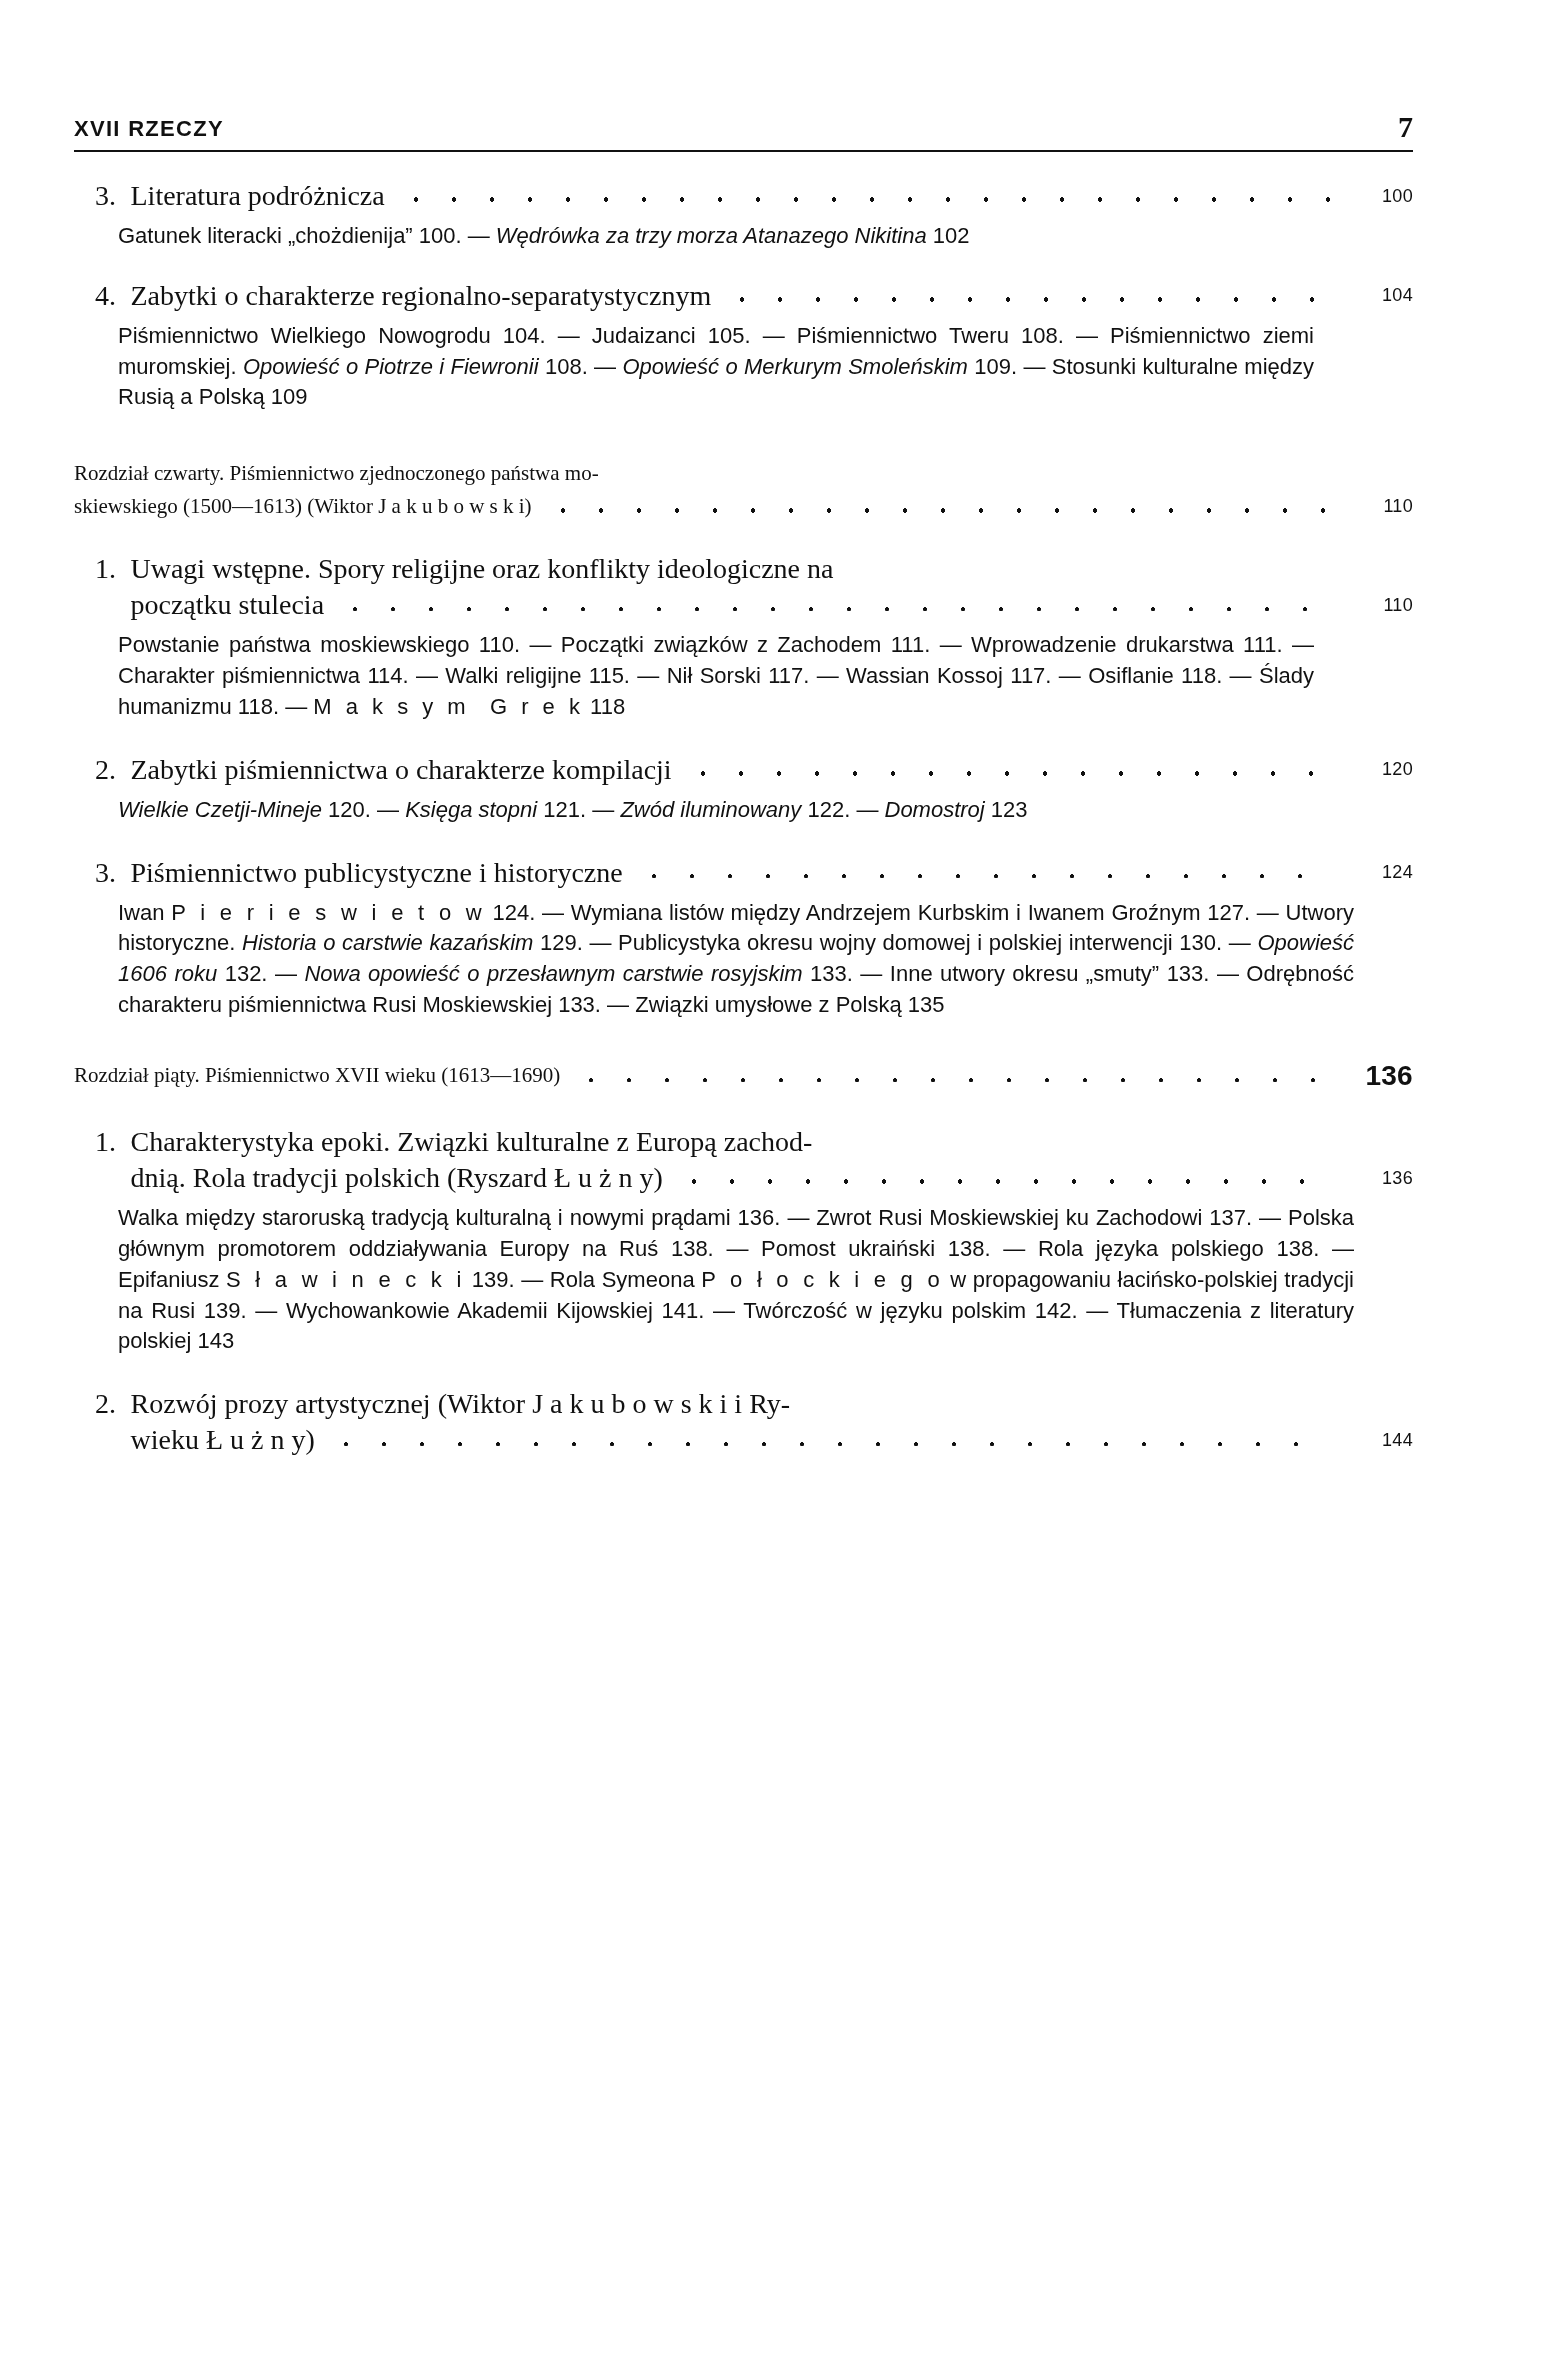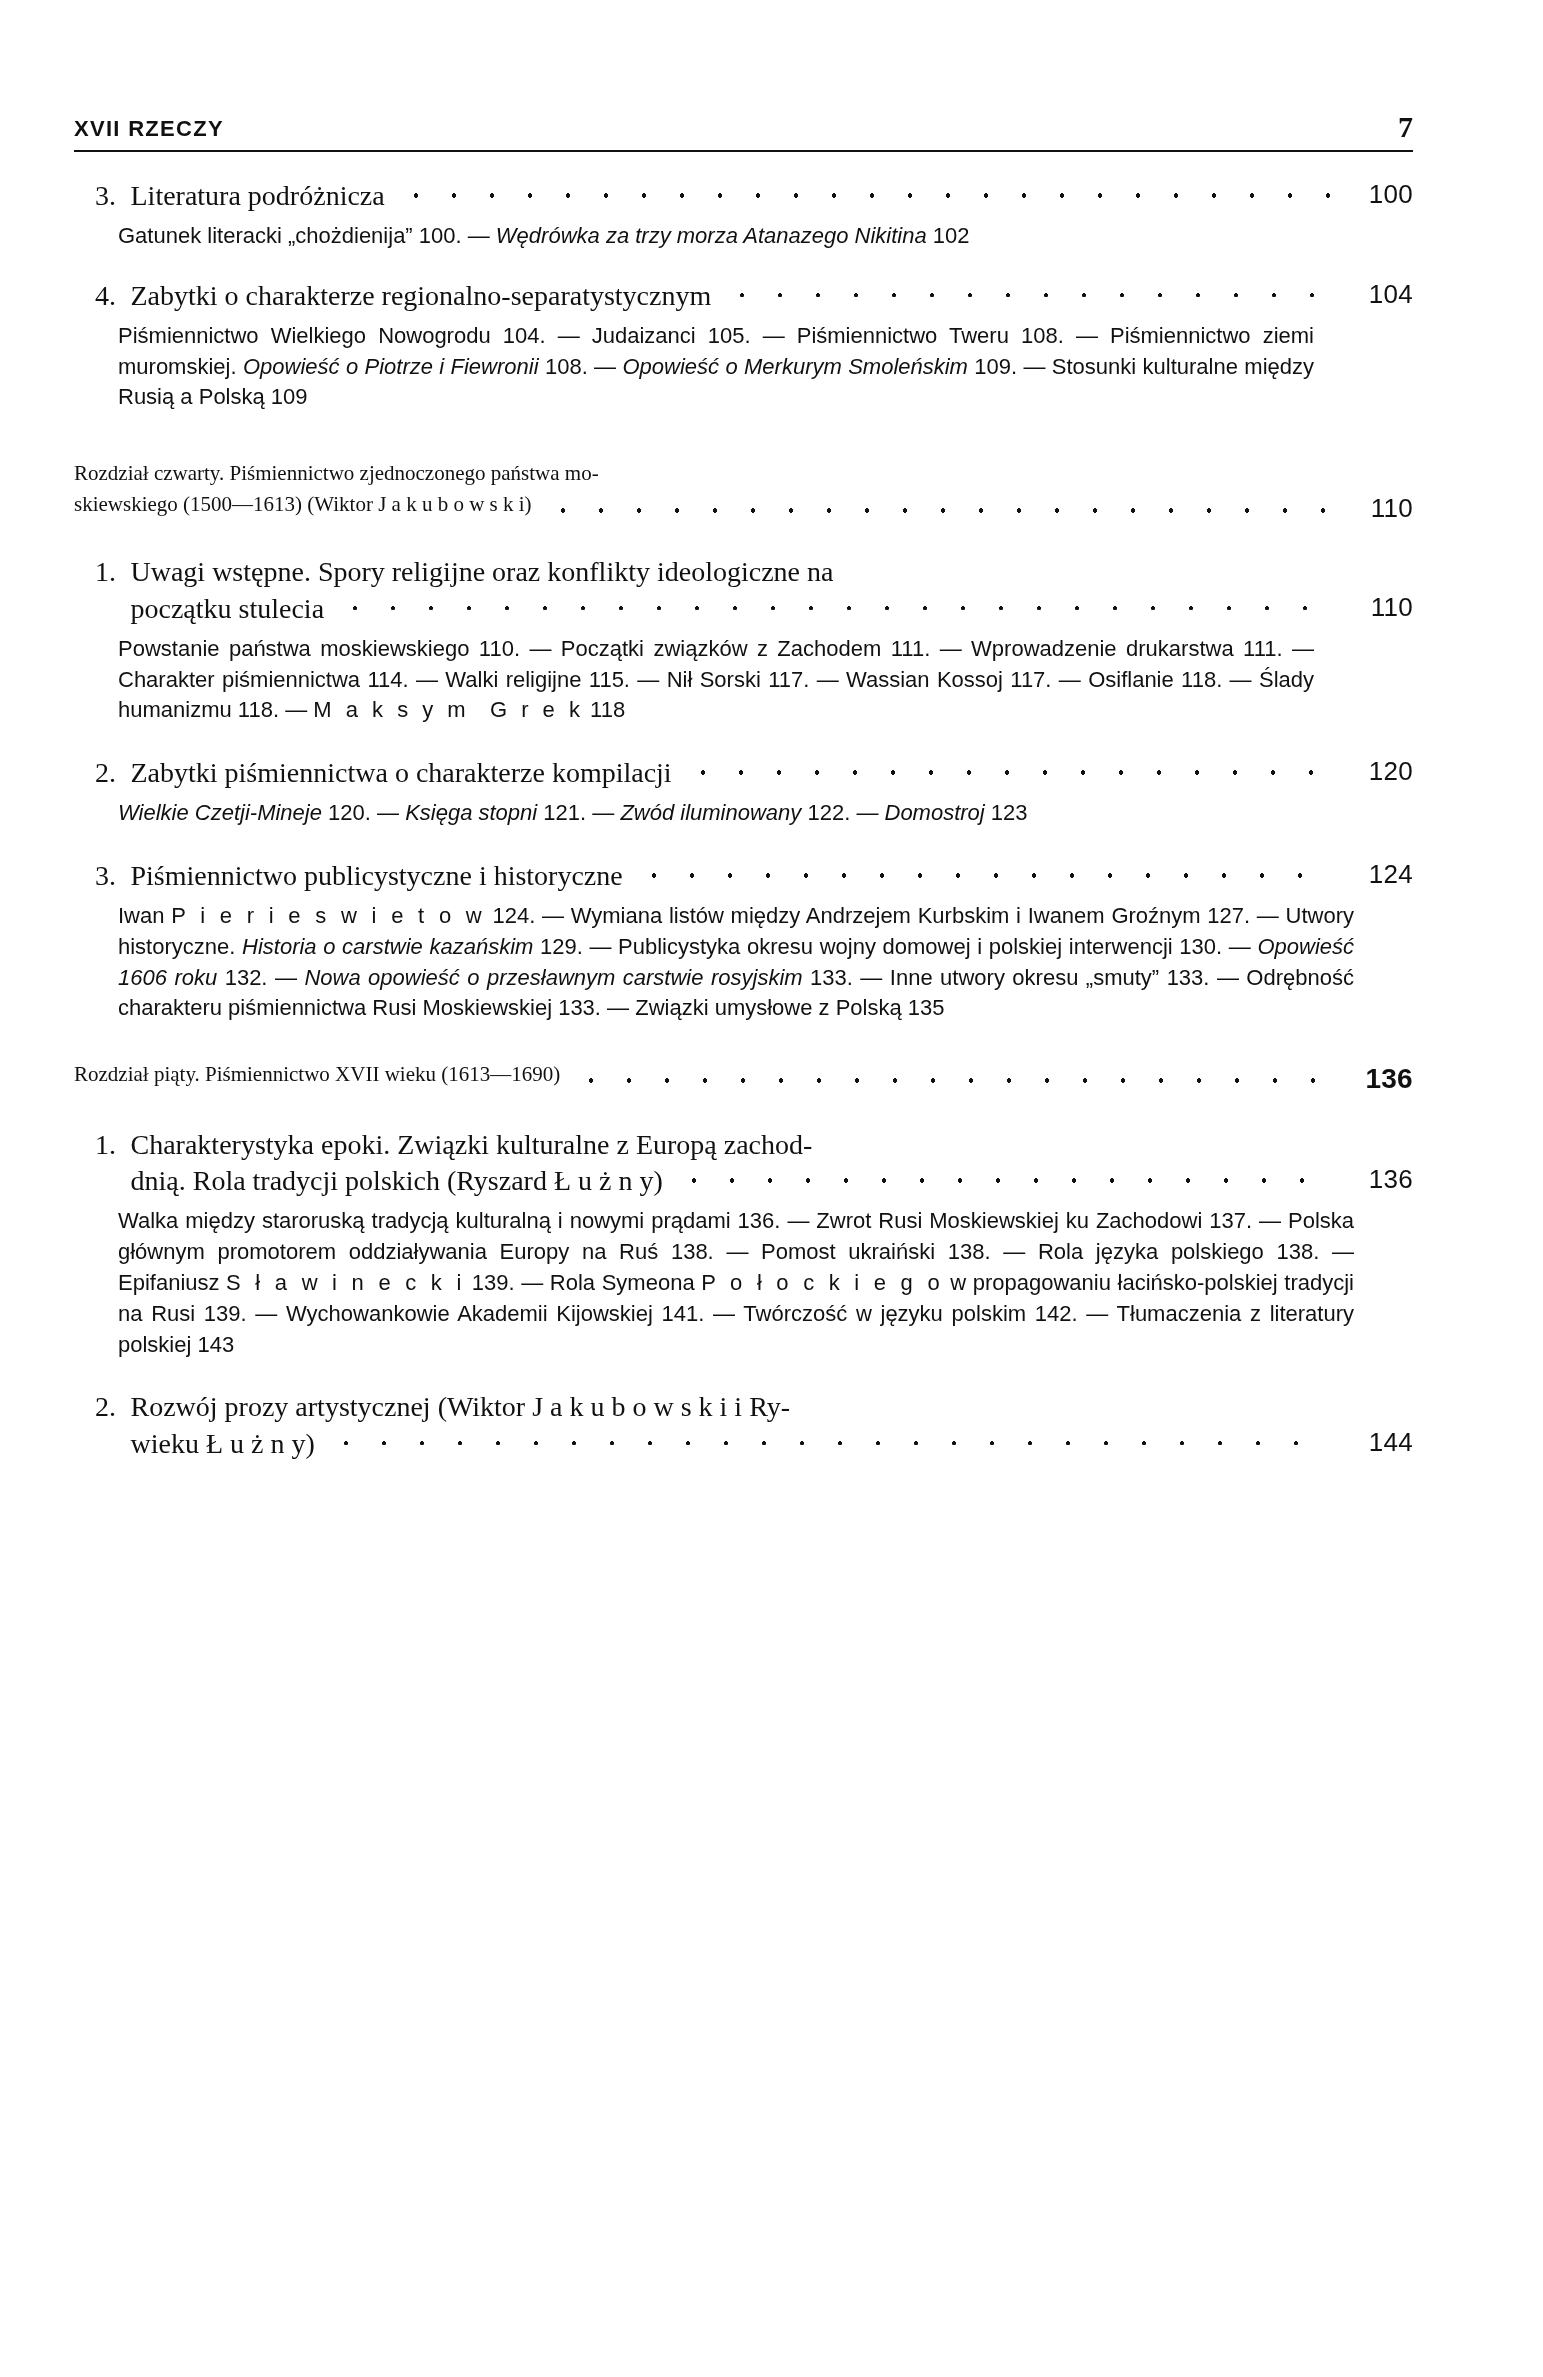--- a/index.html
+++ b/index.html
@@ -74,21 +74,21 @@
     margin-right: 14.5px;
   }
   .head-body {
     flex: 1 1 auto;
     font-size: 28px;
     line-height: 1.30;
     position: relative;
   }
   .head-line {
     display: flex;
-    align-items: flex-start;
+    align-items: center;
     width: 100%;
   }
   .head-text {
     white-space: pre-wrap;
   }
   .leader {
     flex: 1 1 auto;
     margin: 0 9.2px 0 12px;
     position: relative;
     height: 1em;
@@ -99,21 +99,21 @@
     left: 0; right: 0;
     bottom: 0.30em;
     height: 4.6px;
     background-image: radial-gradient(circle, #111 2.1px, transparent 2.2px);
     background-size: 38px 4.6px;
     background-repeat: repeat-x;
     background-position: left bottom;
   }
   .pg {
     flex: 0 0 auto;
-    font-size: 26px;
+    font-size: 18px;
     width: 73px;
     text-align: right;
     font-family: "Liberation Sans", sans-serif;
     letter-spacing: 0.3px;
   }
   .pg.bold { font-weight: 700; font-size: 28px; }
 
   .detail {
     font-family: "Liberation Sans", sans-serif;
     font-size: 22px;

